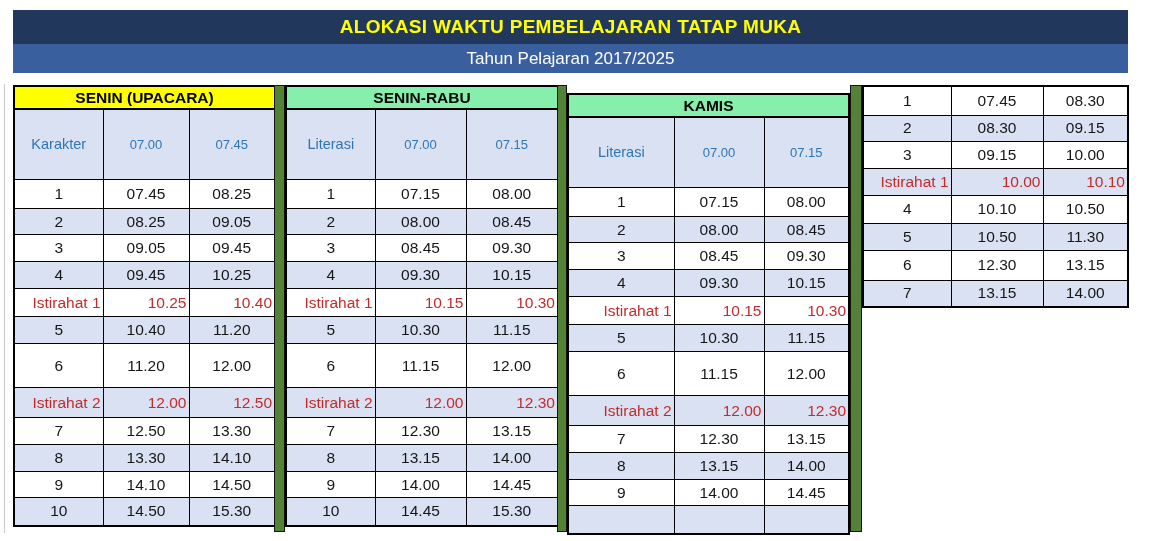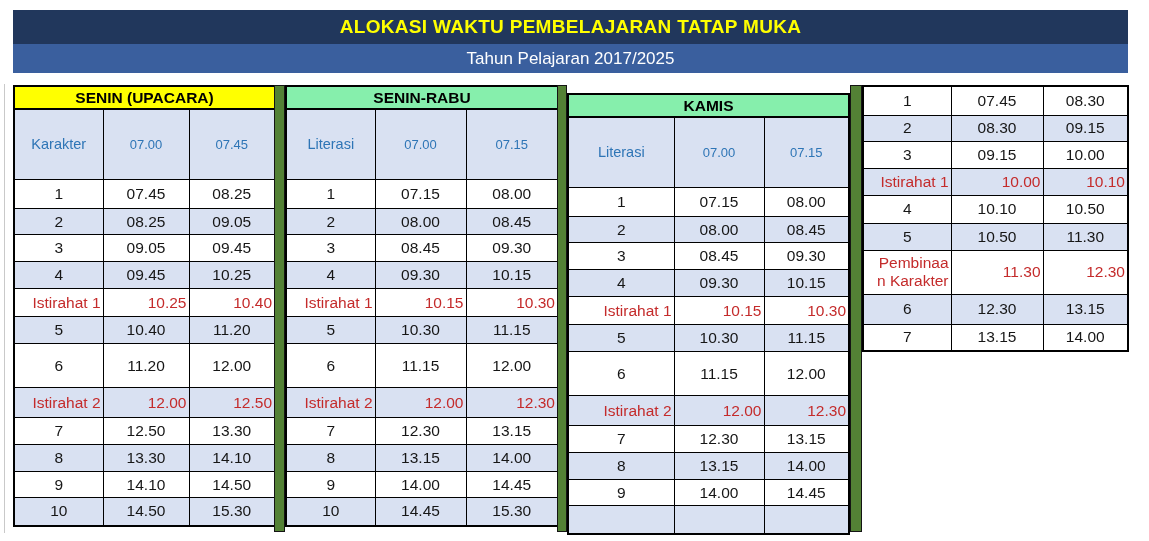--- a/index.html
+++ b/index.html
@@ -341,26 +341,20 @@
         <tr style="height: 28px;">
           <td>4</td>
           <td>10.10</td>
           <td>10.50</td>
         </tr>
         <tr style="height: 27px;">
           <td>5</td>
           <td>10.50</td>
           <td>11.30</td>
         </tr>
-        <tr class="break" style="height: 44px;">
-          <td>Pembinaa
-n Karakter</td>
-          <td>11.30</td>
-          <td>12.30</td>
-        </tr>
         <tr style="height: 30px;">
           <td>6</td>
           <td>12.30</td>
           <td>13.15</td>
         </tr>
         <tr style="height: 27px;">
           <td>7</td>
           <td>13.15</td>
           <td>14.00</td>
         </tr>

